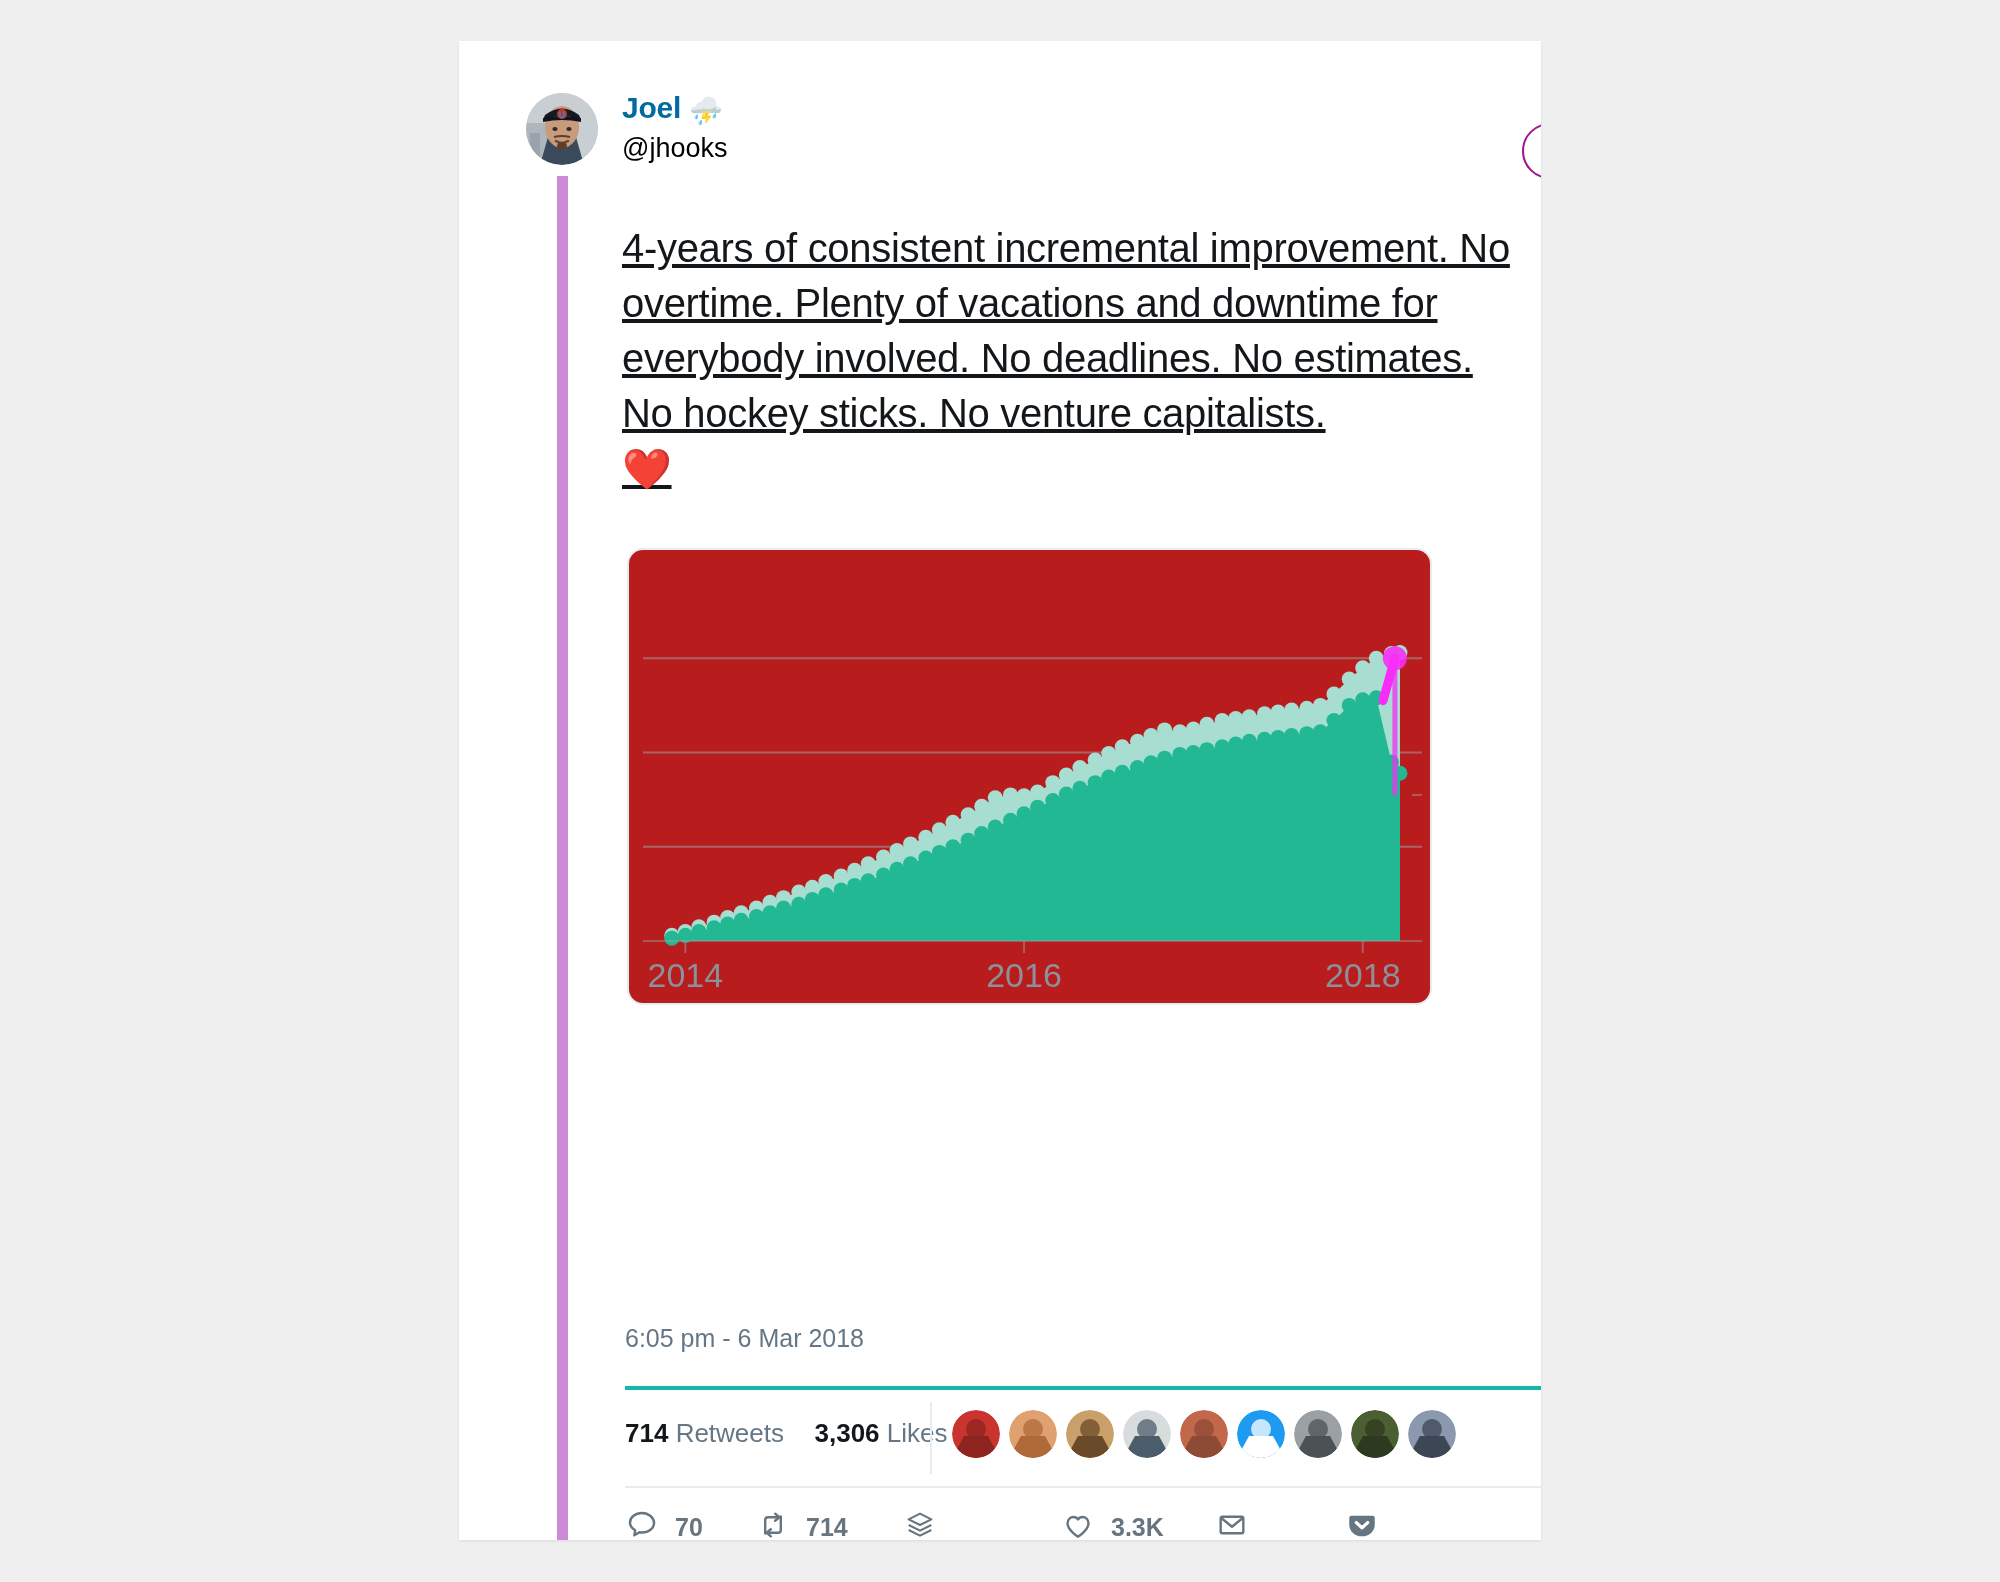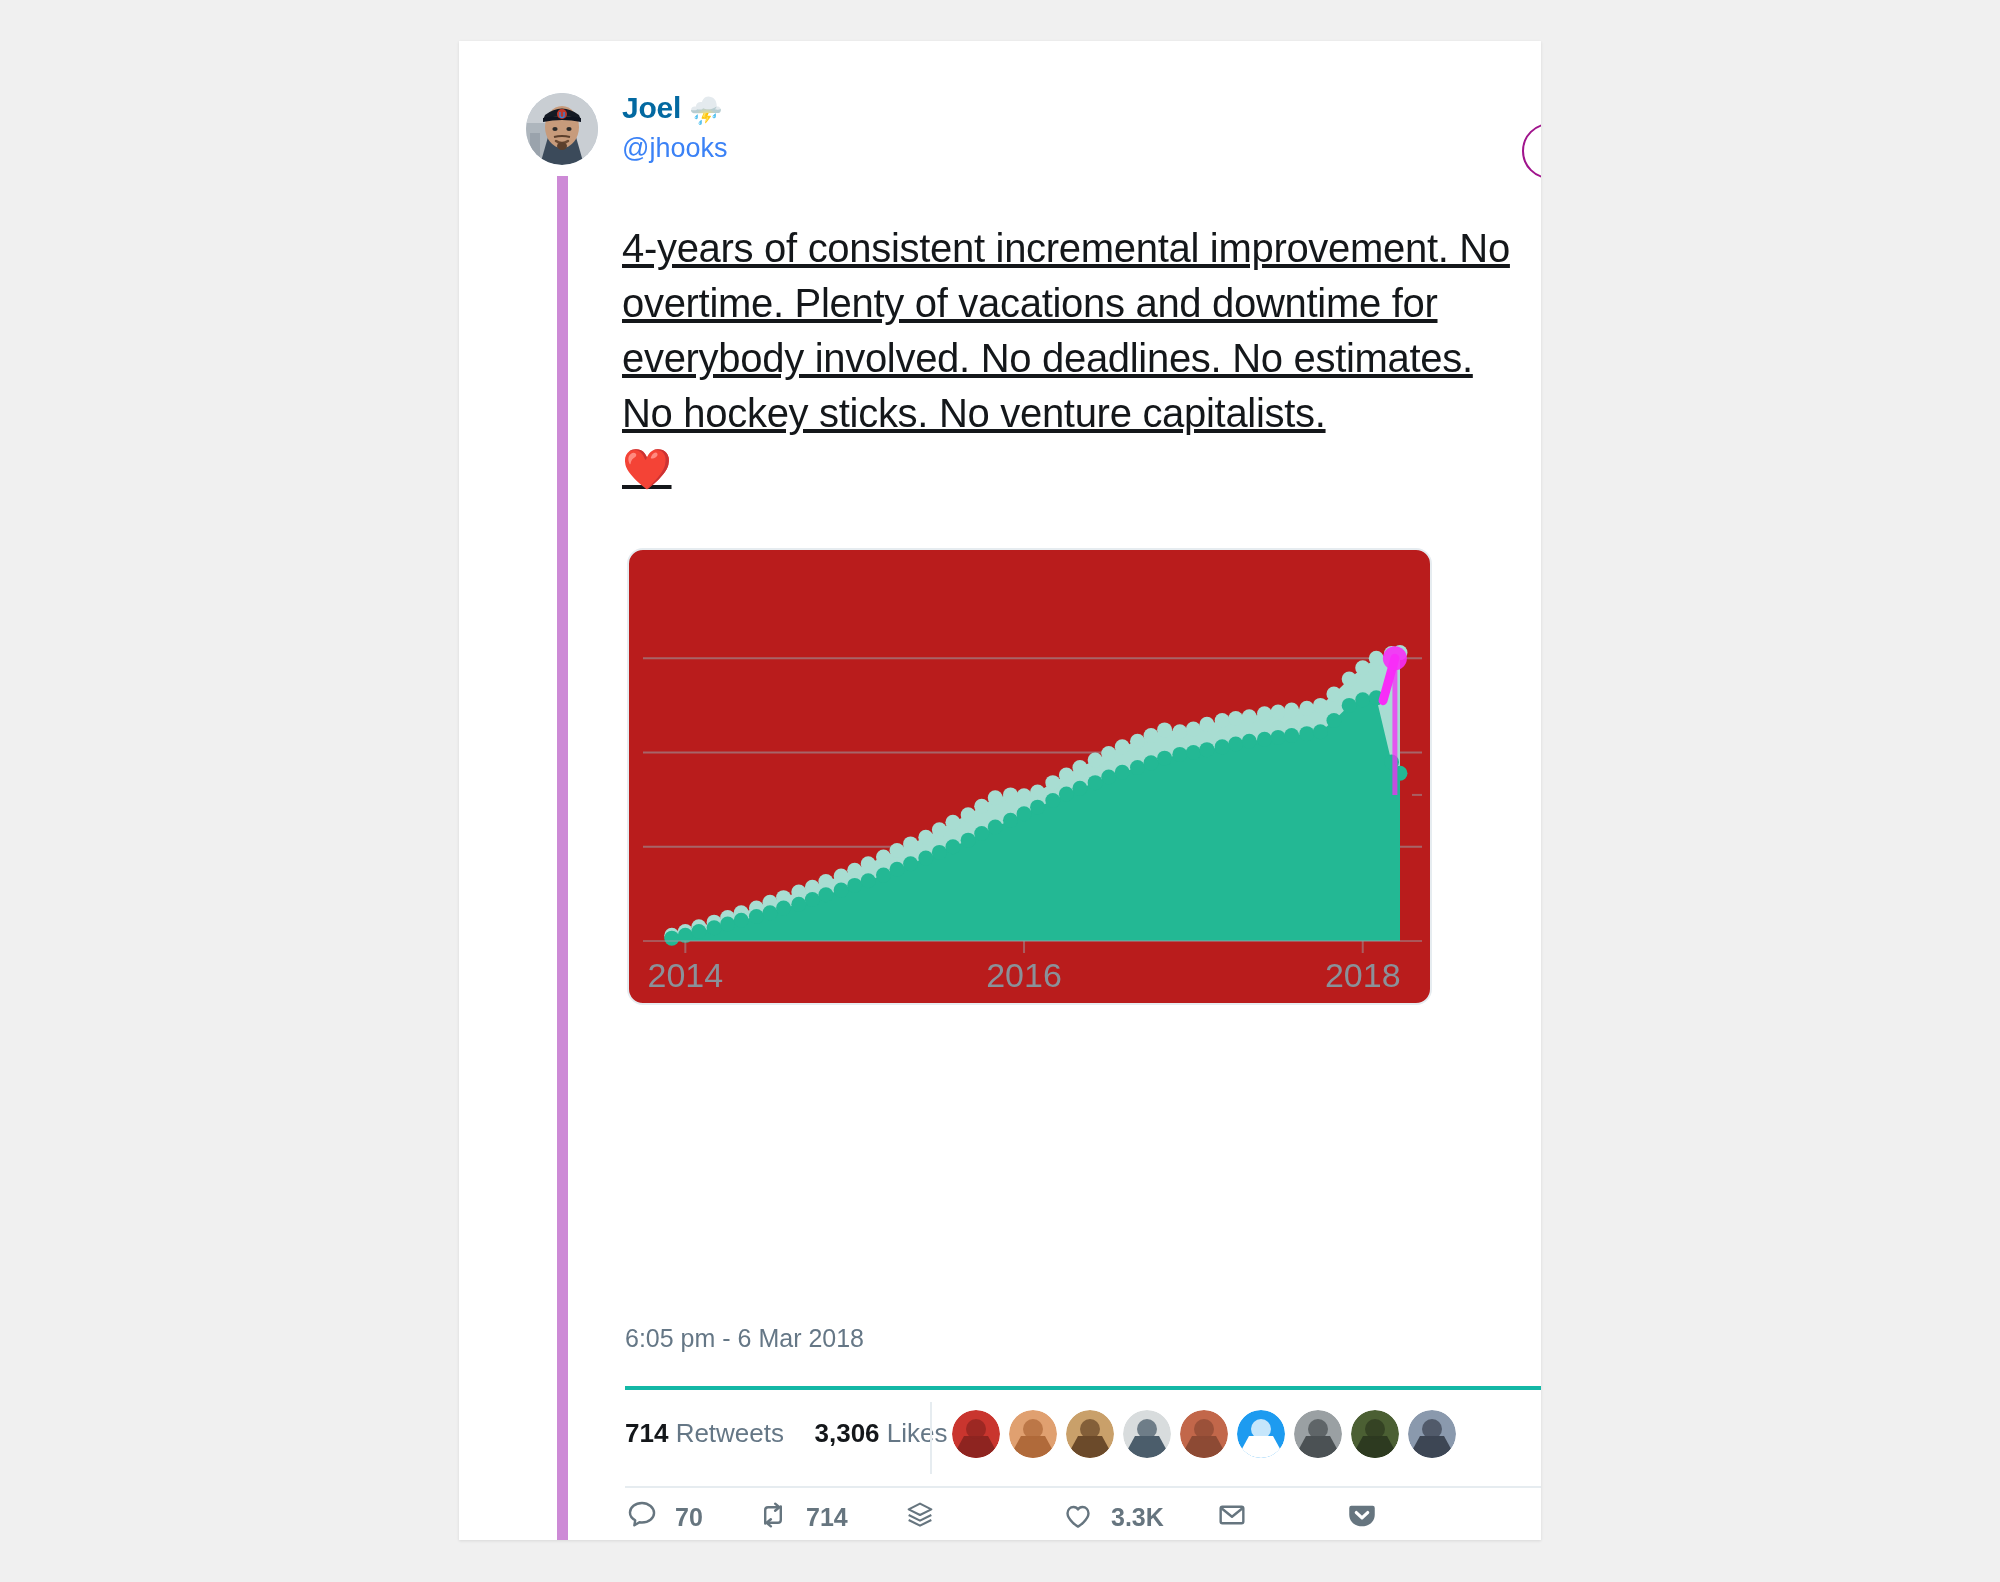--- a/index.html
+++ b/index.html
@@ -57,21 +57,21 @@
     line-height: 34px;
     letter-spacing: -0.2px;
     white-space: nowrap;
   }
   .display-name .emoji {
     font-size: 27px;
     vertical-align: -2px;
   }
   .handle {
     font-size: 27px;
-    color: #3b82f6;
+    color: #000000;
     line-height: 33px;
     margin-top: 4px;
   }
 
   .follow-btn {
     position: absolute;
     left: 1063px;
     top: 82px;
     width: 185px;
     height: 56px;
@@ -191,21 +191,21 @@
   
   .action-bar {
     position: absolute;
     left: 166px;
     top: 1453px;
     width: 916px;
     height: 60px;
   }
   .action {
     position: absolute;
-    top: 0;
+    top: 10px;
     display: flex;
     align-items: center;
     height: 46px;
     cursor: pointer;
     color: #66757f;
   }
   .action .count {
     font-size: 25px;
     font-weight: bold;
     color: #66757f;

